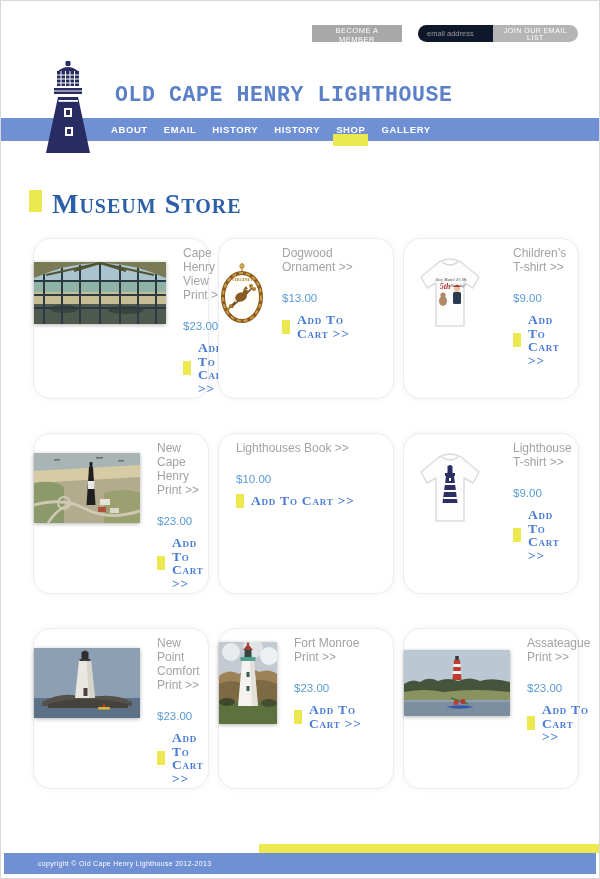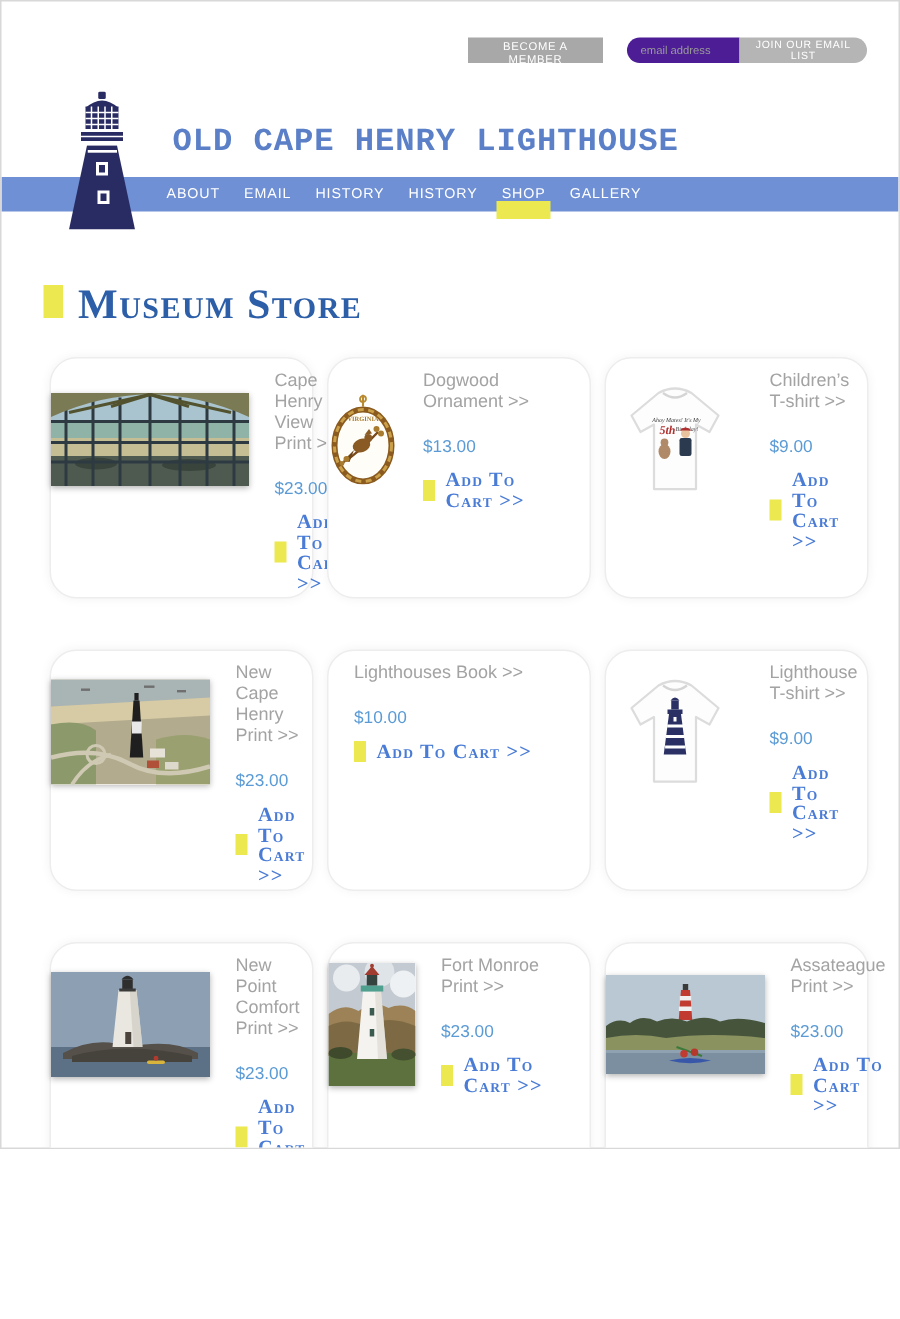--- a/index.html
+++ b/index.html
@@ -1,46 +1,46 @@
 <!DOCTYPE html>
 <html><head>
 <meta charset="utf-8">
 <style>
   html,body{margin:0;padding:0;background:#fff;}
   .page{
-    position:relative;width:600px;height:766px;box-sizing:border-box;
+    position:relative;width:600px;height:879px;box-sizing:border-box;
     border:1px solid #d8d8d8;background:#fff;overflow:hidden;
     font-family:"Liberation Sans",sans-serif;
   }
   
   .topbar-btn{
     position:absolute;border:none;cursor:pointer;color:#fff;
     font-family:"Liberation Sans",sans-serif;letter-spacing:.5px;
   }
   .member-btn{left:311px;top:24px;width:90px;height:17px;background:#a8a8a8;font-size:7.5px;}
   .email-input{
     position:absolute;left:417px;top:24px;width:75px;height:17px;box-sizing:border-box;
-    background:#4c1d95;border:none;border-radius:9px 0 0 9px;padding:0 12px 0 9px;
+    background:#0f172a;border:none;border-radius:9px 0 0 9px;padding:0 12px 0 9px;
     font-size:7.5px;color:#888;outline:none;font-family:"Liberation Sans",sans-serif;
   }
   .email-input::placeholder{color:#9a9a9a;}
   .join-btn{left:492px;top:24px;width:85px;height:17px;background:#b5b5b5;border-radius:0 9px 9px 0;font-size:7px;}
   
   .header{position:relative;height:117px;}
   .logo{position:absolute;left:28px;top:60px;width:78px;height:92px;z-index:6;}
   .site-title{
     position:absolute;left:114px;top:82px;margin:0;
     font-family:Liberation Mono, monospace;font-weight:700;font-size:21.5px;
     color:#5b80c8;letter-spacing:.6px;white-space:nowrap;
   }
   
   .navbar{position:relative;height:23px;background:#6f90d4;z-index:2;overflow:visible;}
   .nav-items{display:flex;align-items:center;height:23px;padding-left:110px;gap:16px;}
   .nav-item{
-    position:relative;color:#fff;font-size:9.5px;font-weight:400;letter-spacing:.6px;
+    position:relative;color:#fff;font-size:9.5px;font-weight:700;letter-spacing:.6px;
     text-decoration:none;cursor:pointer;height:23px;display:flex;align-items:center;
   }
   .nav-label{position:relative;z-index:2;}
   .nav-underline{
     position:absolute;left:-3px;right:-3px;top:16px;height:12px;
     background:#ebe94f;z-index:1;
   }
   
   .store-heading{display:flex;align-items:flex-start;gap:10px;margin:49px 0 0 28px;}
   .heading-marker{width:13px;height:22px;background:#ebe94f;flex:none;}

